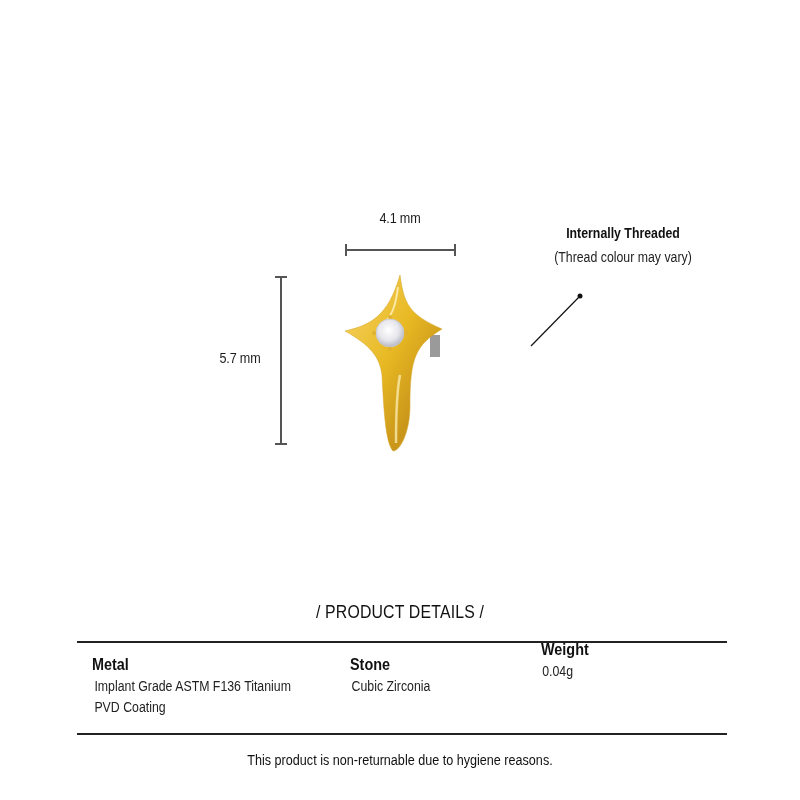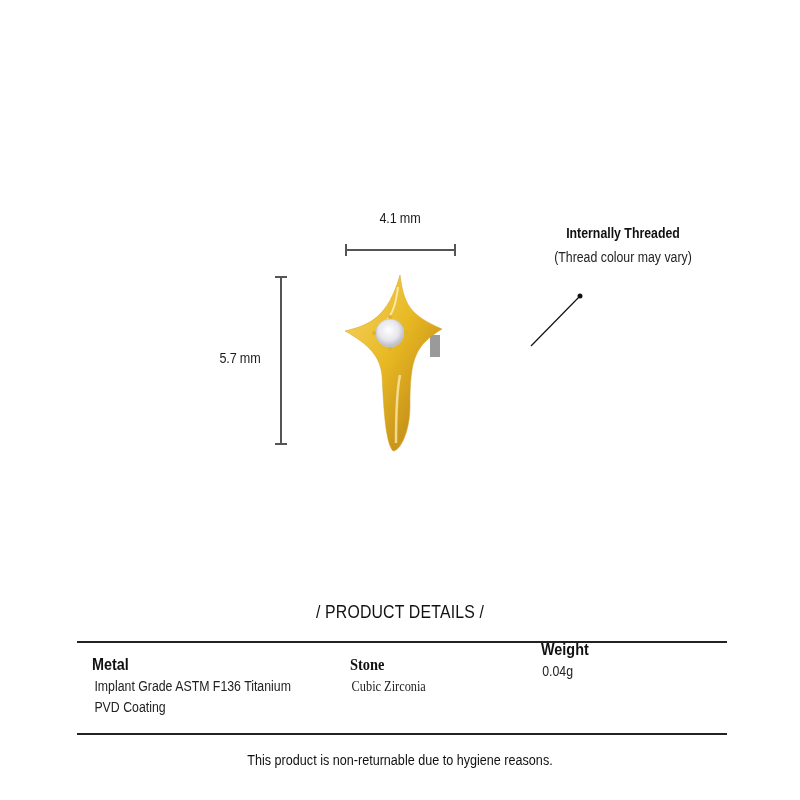--- a/index.html
+++ b/index.html
@@ -65,21 +65,21 @@
 
 <div class="abs section-title" style="left:0; top:602px;">/ PRODUCT DETAILS /</div>
 <div class="abs rule" style="top:641px;"></div>
 
 <div class="abs col" style="left:80px; top:656px; width:240px;">
   <div class="col-head">Metal</div>
   <div class="col-val" style="margin-top:2px;">Implant Grade ASTM F136 Titanium</div>
   <div class="col-val">PVD Coating</div>
 </div>
 
-<div class="abs col" style="left:342px; top:656px; width:160px;font-family:Liberation Serif, serif;">
+<div class="abs col" style="left:342px; top:656px; width:160px;">
   <div class="col-head">Stone</div>
   <div class="col-val" style="margin-top:2px;">Cubic Zirconia</div>
 </div>
 
 <div class="abs col" style="left:535px; top:641px; width:120px;">
   <div class="col-head">Weight</div>
   <div class="col-val" style="margin-top:2px;">0.04g</div>
 </div>
 
 <div class="abs rule" style="top:733px;"></div>

